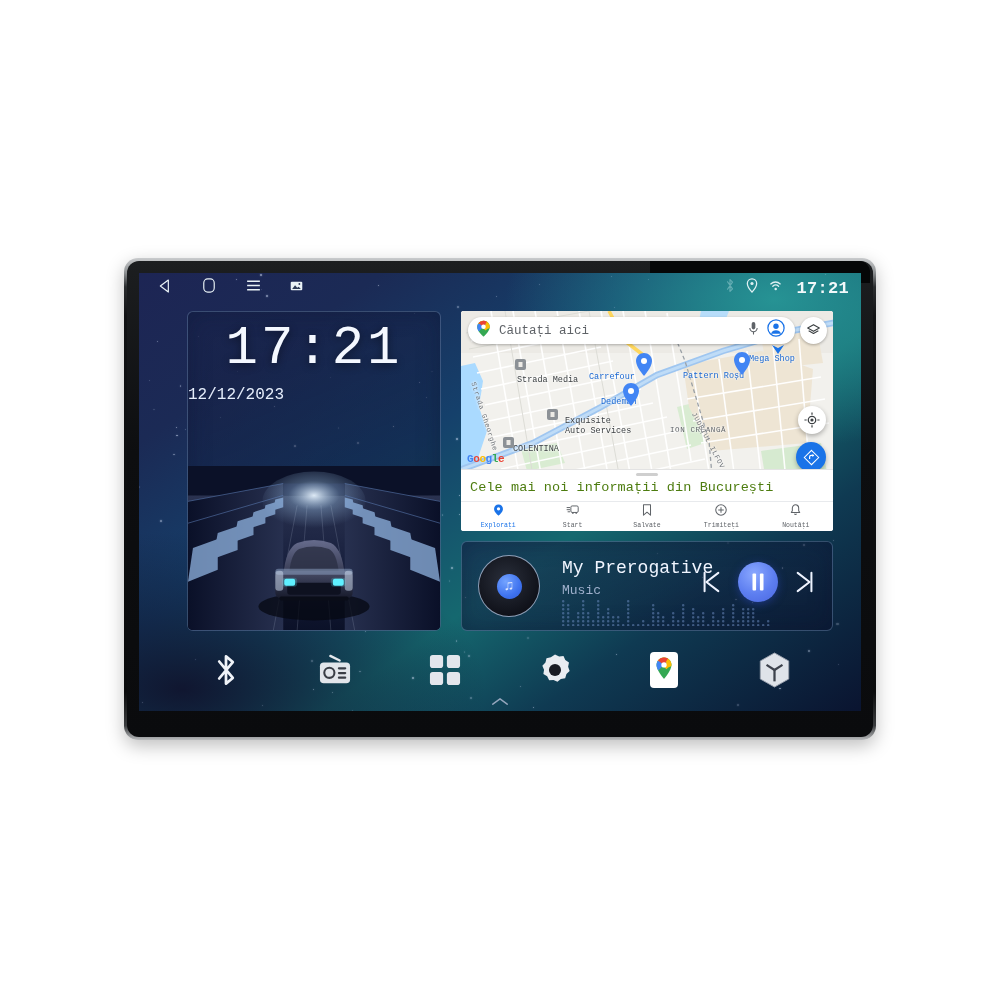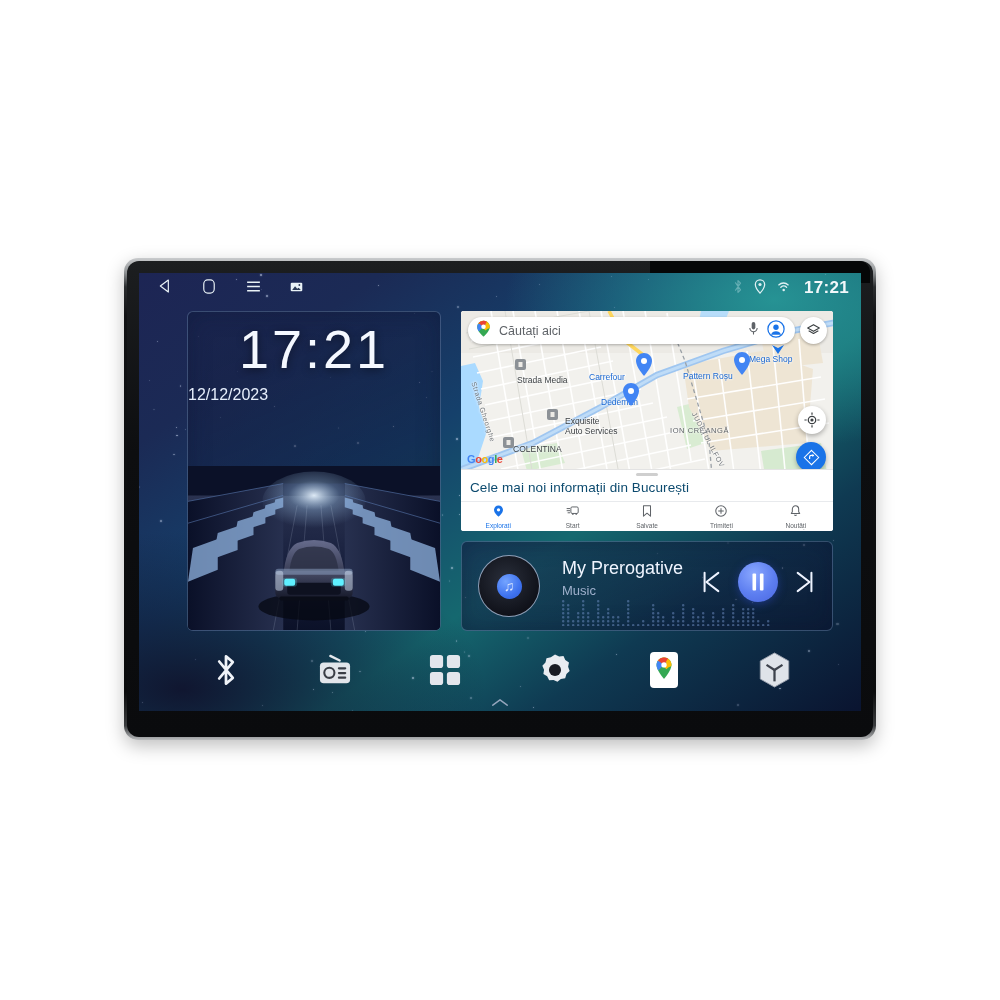--- a/index.html
+++ b/index.html
@@ -2,21 +2,21 @@
 <html><head>
 <meta charset="utf-8">
 <style>
   * { box-sizing: border-box; margin: 0; padding: 0; }
   html, body {
     width: 1000px; height: 1000px;
     background: #ffffff;
     font-family: "Liberation Sans", sans-serif;
     overflow: hidden;
   }
-  #stage { position: relative; width: 1000px; height: 706px; background: #fff; }
+  #stage { position: relative; width: 1000px; height: 706px; background: #fff; font-family: Liberation Mono, monospace; }
 
   
   .device {
     position: absolute; left: 124px; top: 258px;
     width: 752px; height: 482px;
     border-radius: 14px;
     background: linear-gradient(180deg,#c9cbcd 0%, #8f9294 3%, #2b2d2f 6%, #111214 12%, #0a0b0c 90%, #3a3c3e 97%, #b9bbbd 100%);
     padding: 3px;
     box-shadow: 0 6px 18px rgba(0,0,0,0.25);
   }
@@ -118,21 +118,21 @@
     display:flex; align-items:center; justify-content:center; z-index:6;
     box-shadow:0 2px 5px rgba(0,0,0,.3);
   }
   #map-locate-fab { top:95px; width:28px; height:28px; background:#fff; }
   #map-directions-fab { top:131px; width:30px; height:30px; background:#1a73e8; }
   .map-sheet {
     position:absolute; left:0; right:0; bottom:0; height:62px;
     background:#fff; z-index:7; border-top:1px solid #e3e3e3;
   }
   .sheet-grab { width:22px; height:3px; border-radius:2px; background:#cfcfcf; margin:3px auto 0; }
-  .sheet-title { font-size:13.5px; color:#0c4a6e; padding:4px 9px 0; letter-spacing:.1px; }
+  .sheet-title { font-size:13.5px; color:#4d7c0f; padding:4px 9px 0; letter-spacing:.1px; }
   .sheet-divider { height:1px; background:#e8eaed; margin-top:6px; }
   .map-tabs { display:flex; height:28px; }
   .map-tab { flex:1; display:flex; flex-direction:column; align-items:center; justify-content:center; gap:1px; }
   .map-tab .lbl { font-size:6.5px; color:#5f6368; }
   .map-tab.active .lbl { color:#1a73e8; }
 
   
   #media-widget { left: 322px; top: 238px; width: 372px; height: 90px; }
   .media-disc {
     position:absolute; left:16px; top:13px; width:62px; height:62px; border-radius:50%;

